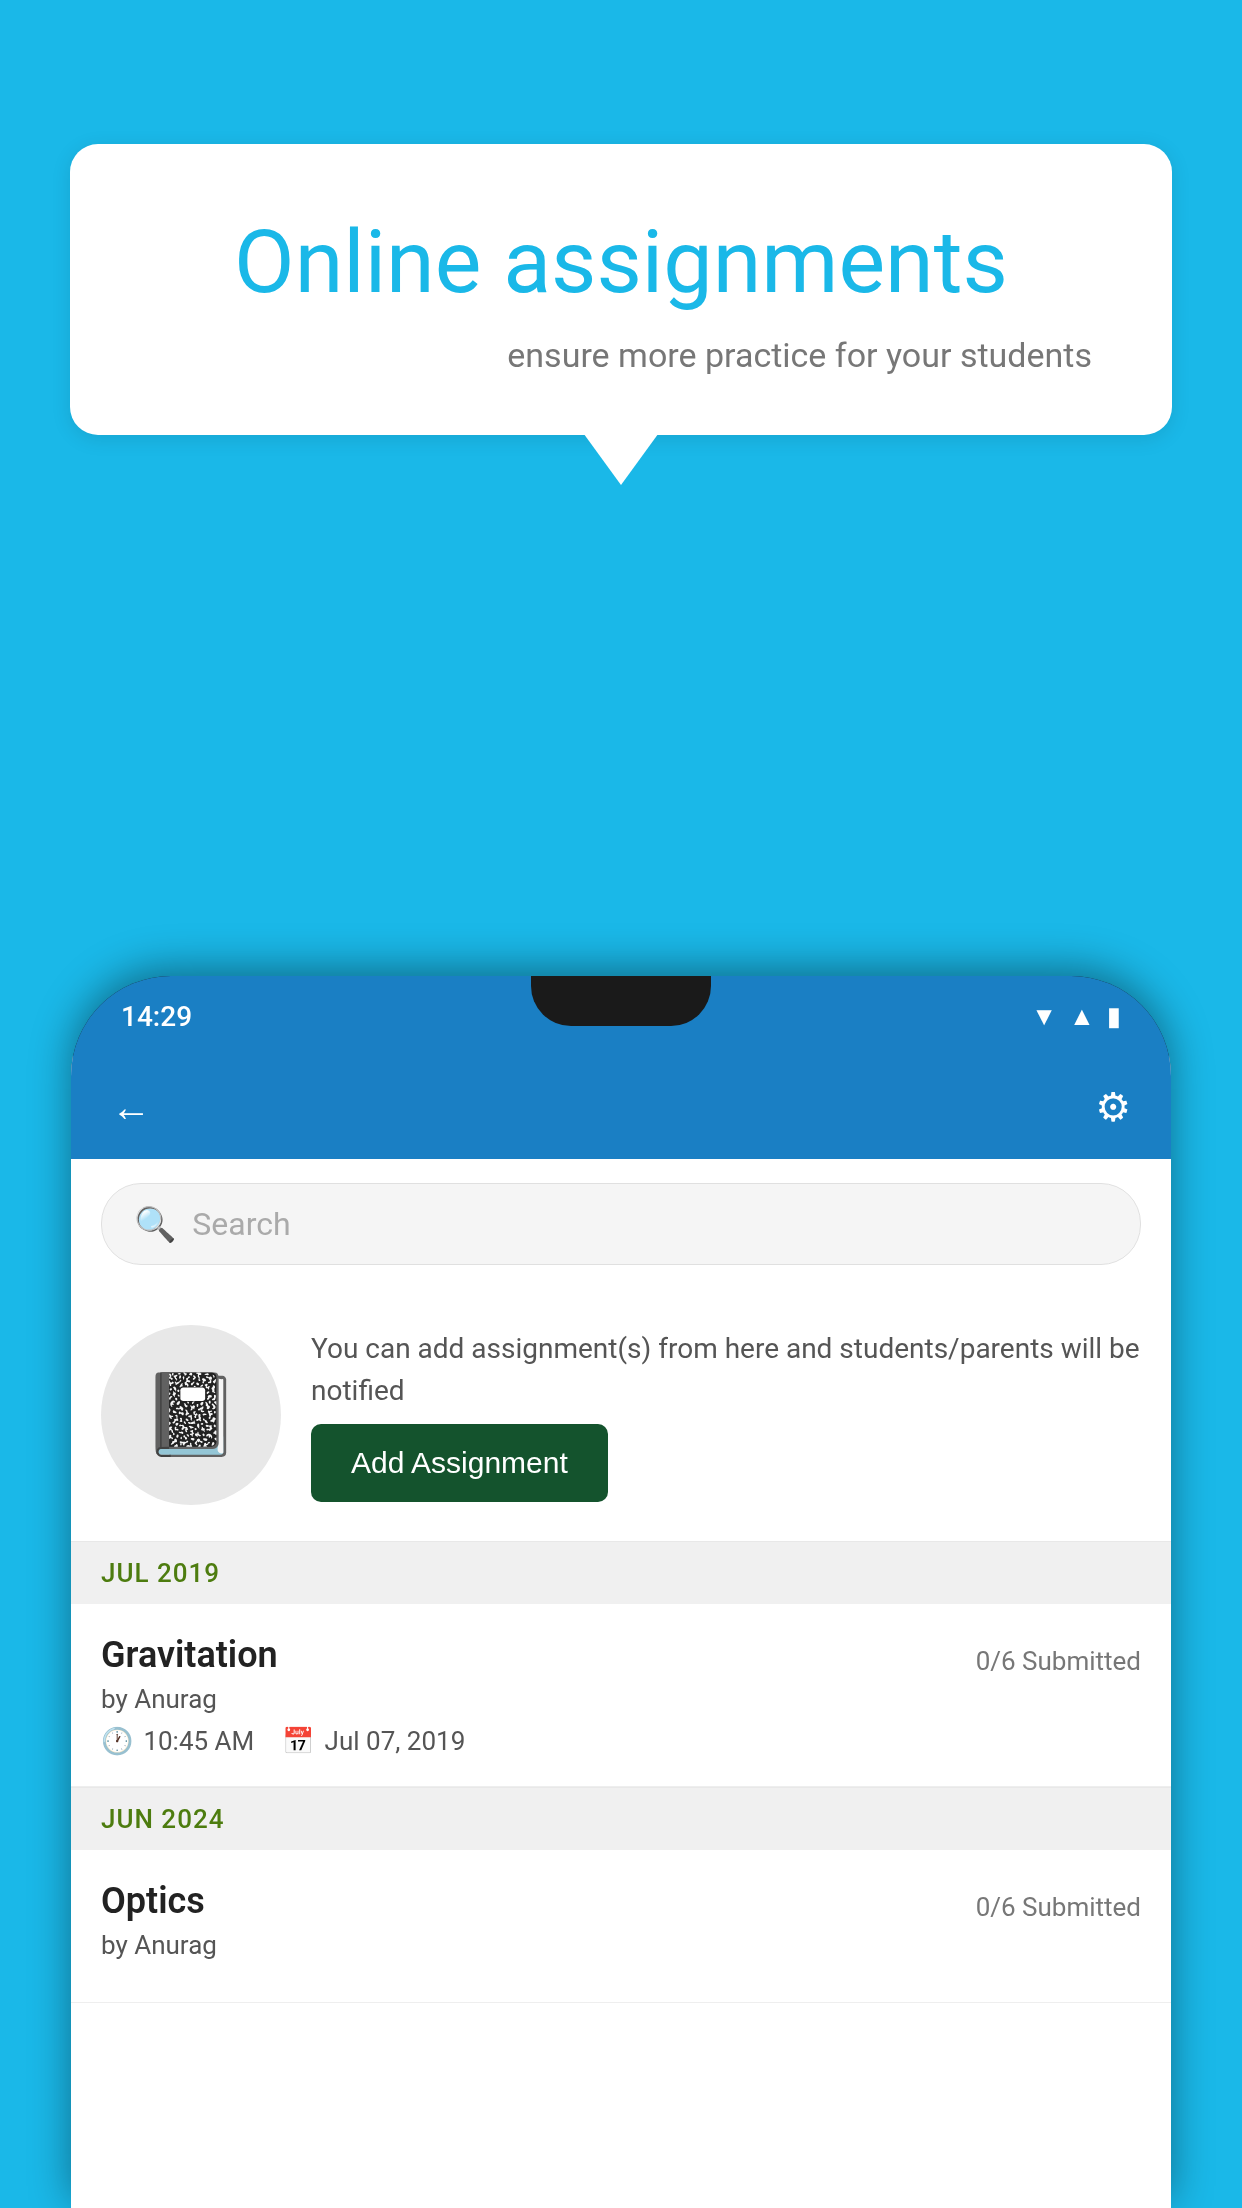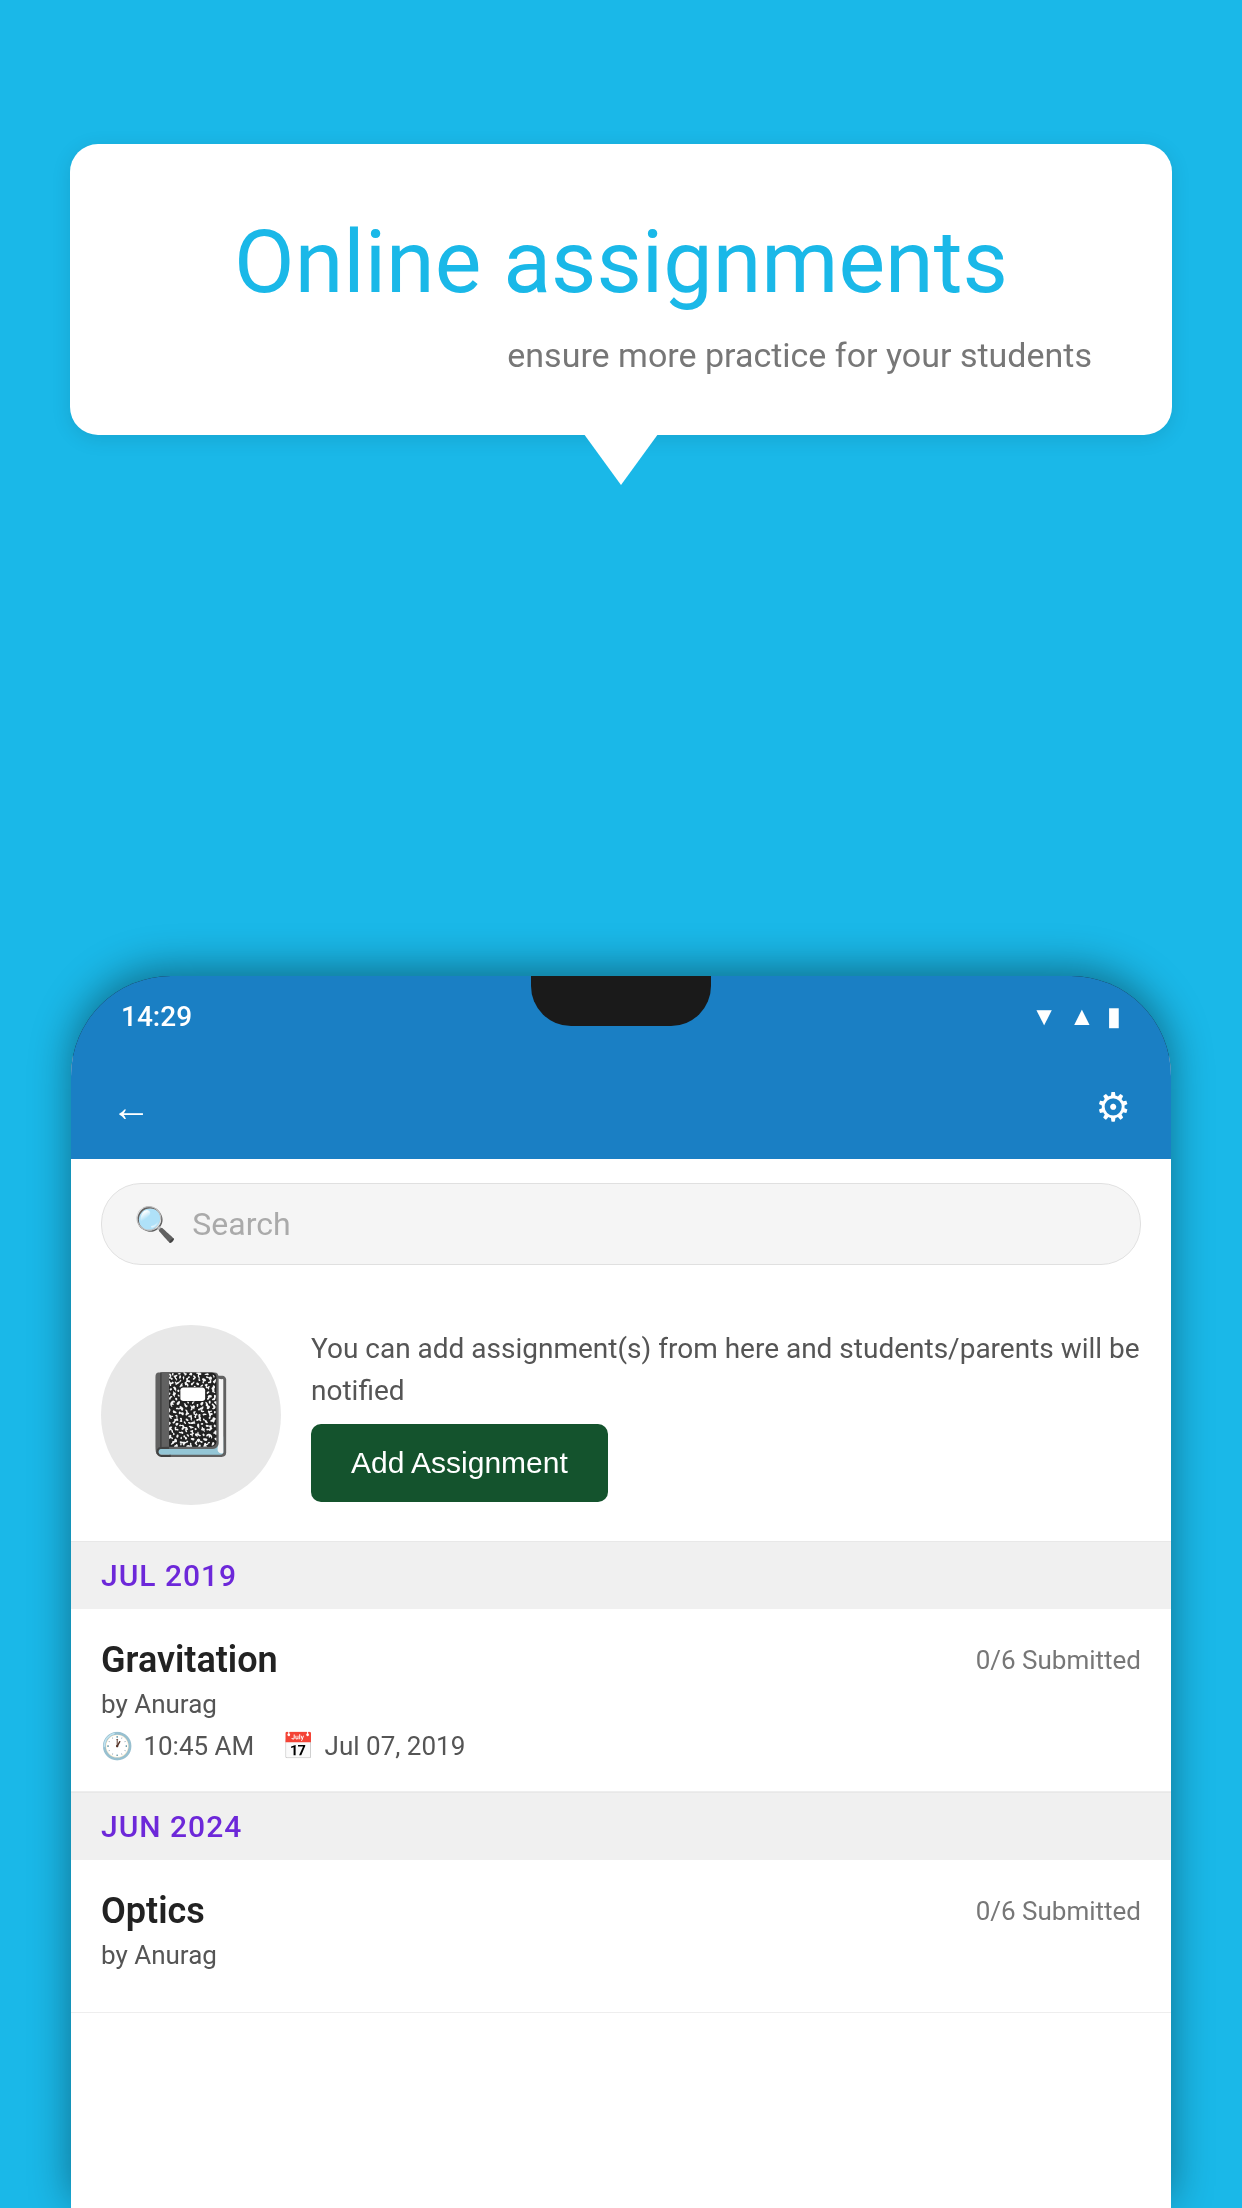--- a/index.html
+++ b/index.html
@@ -239,36 +239,36 @@
       cursor: pointer;
       display: inline-block;
     }
 
     
     .section-header {
       background: #f0f0f0;
       padding: 16px 30px;
     }
     .section-label {
-      font-size: 30px;
-      color: #6d28d9;
+      font-size: 26px;
+      color: #4d7c0f;
       font-weight: 500;
       letter-spacing: 1px;
     }
 
     
     .assignment-item {
       background: white;
       padding: 30px 30px;
       border-bottom: 1px solid #eee;
     }
     .assignment-row1 {
       display: flex;
       justify-content: space-between;
-      align-items: center;
+      align-items: flex-end;
       margin-bottom: 8px;
       gap: 19px;
     }
     .assignment-name {
       font-size: 36px;
       font-weight: 600;
       color: #222;
     }
     .assignment-submitted {
       font-size: 26px;

